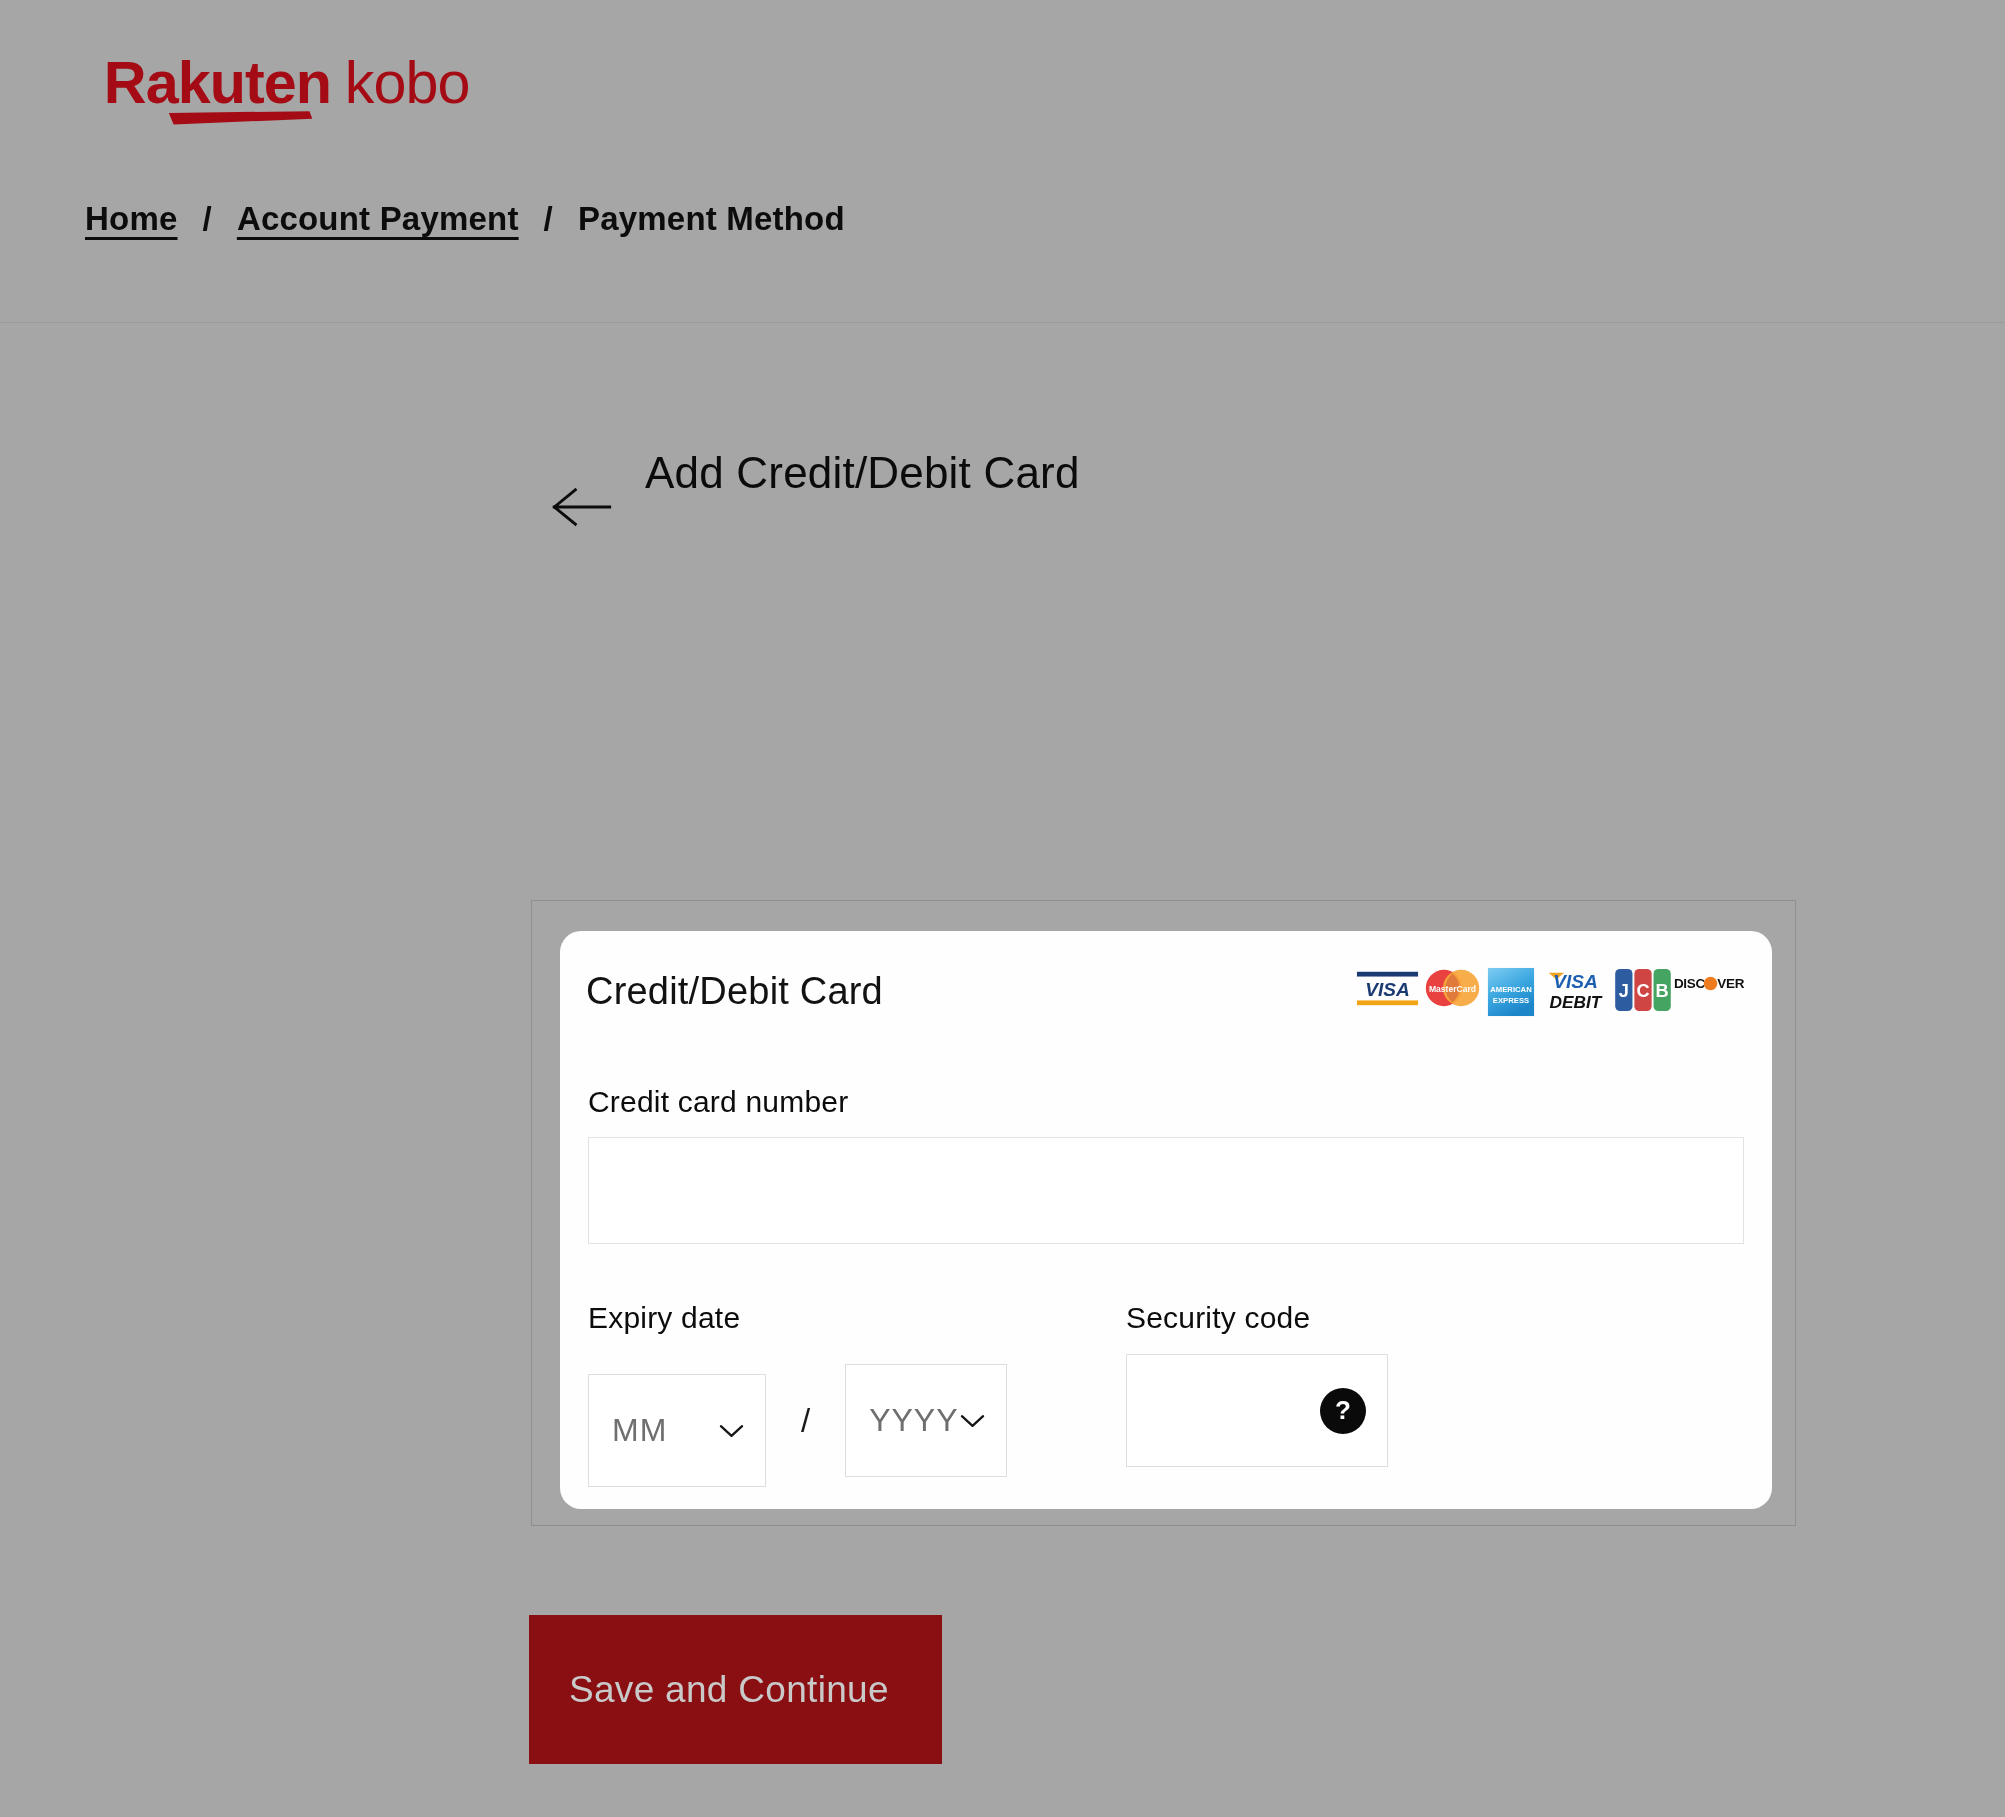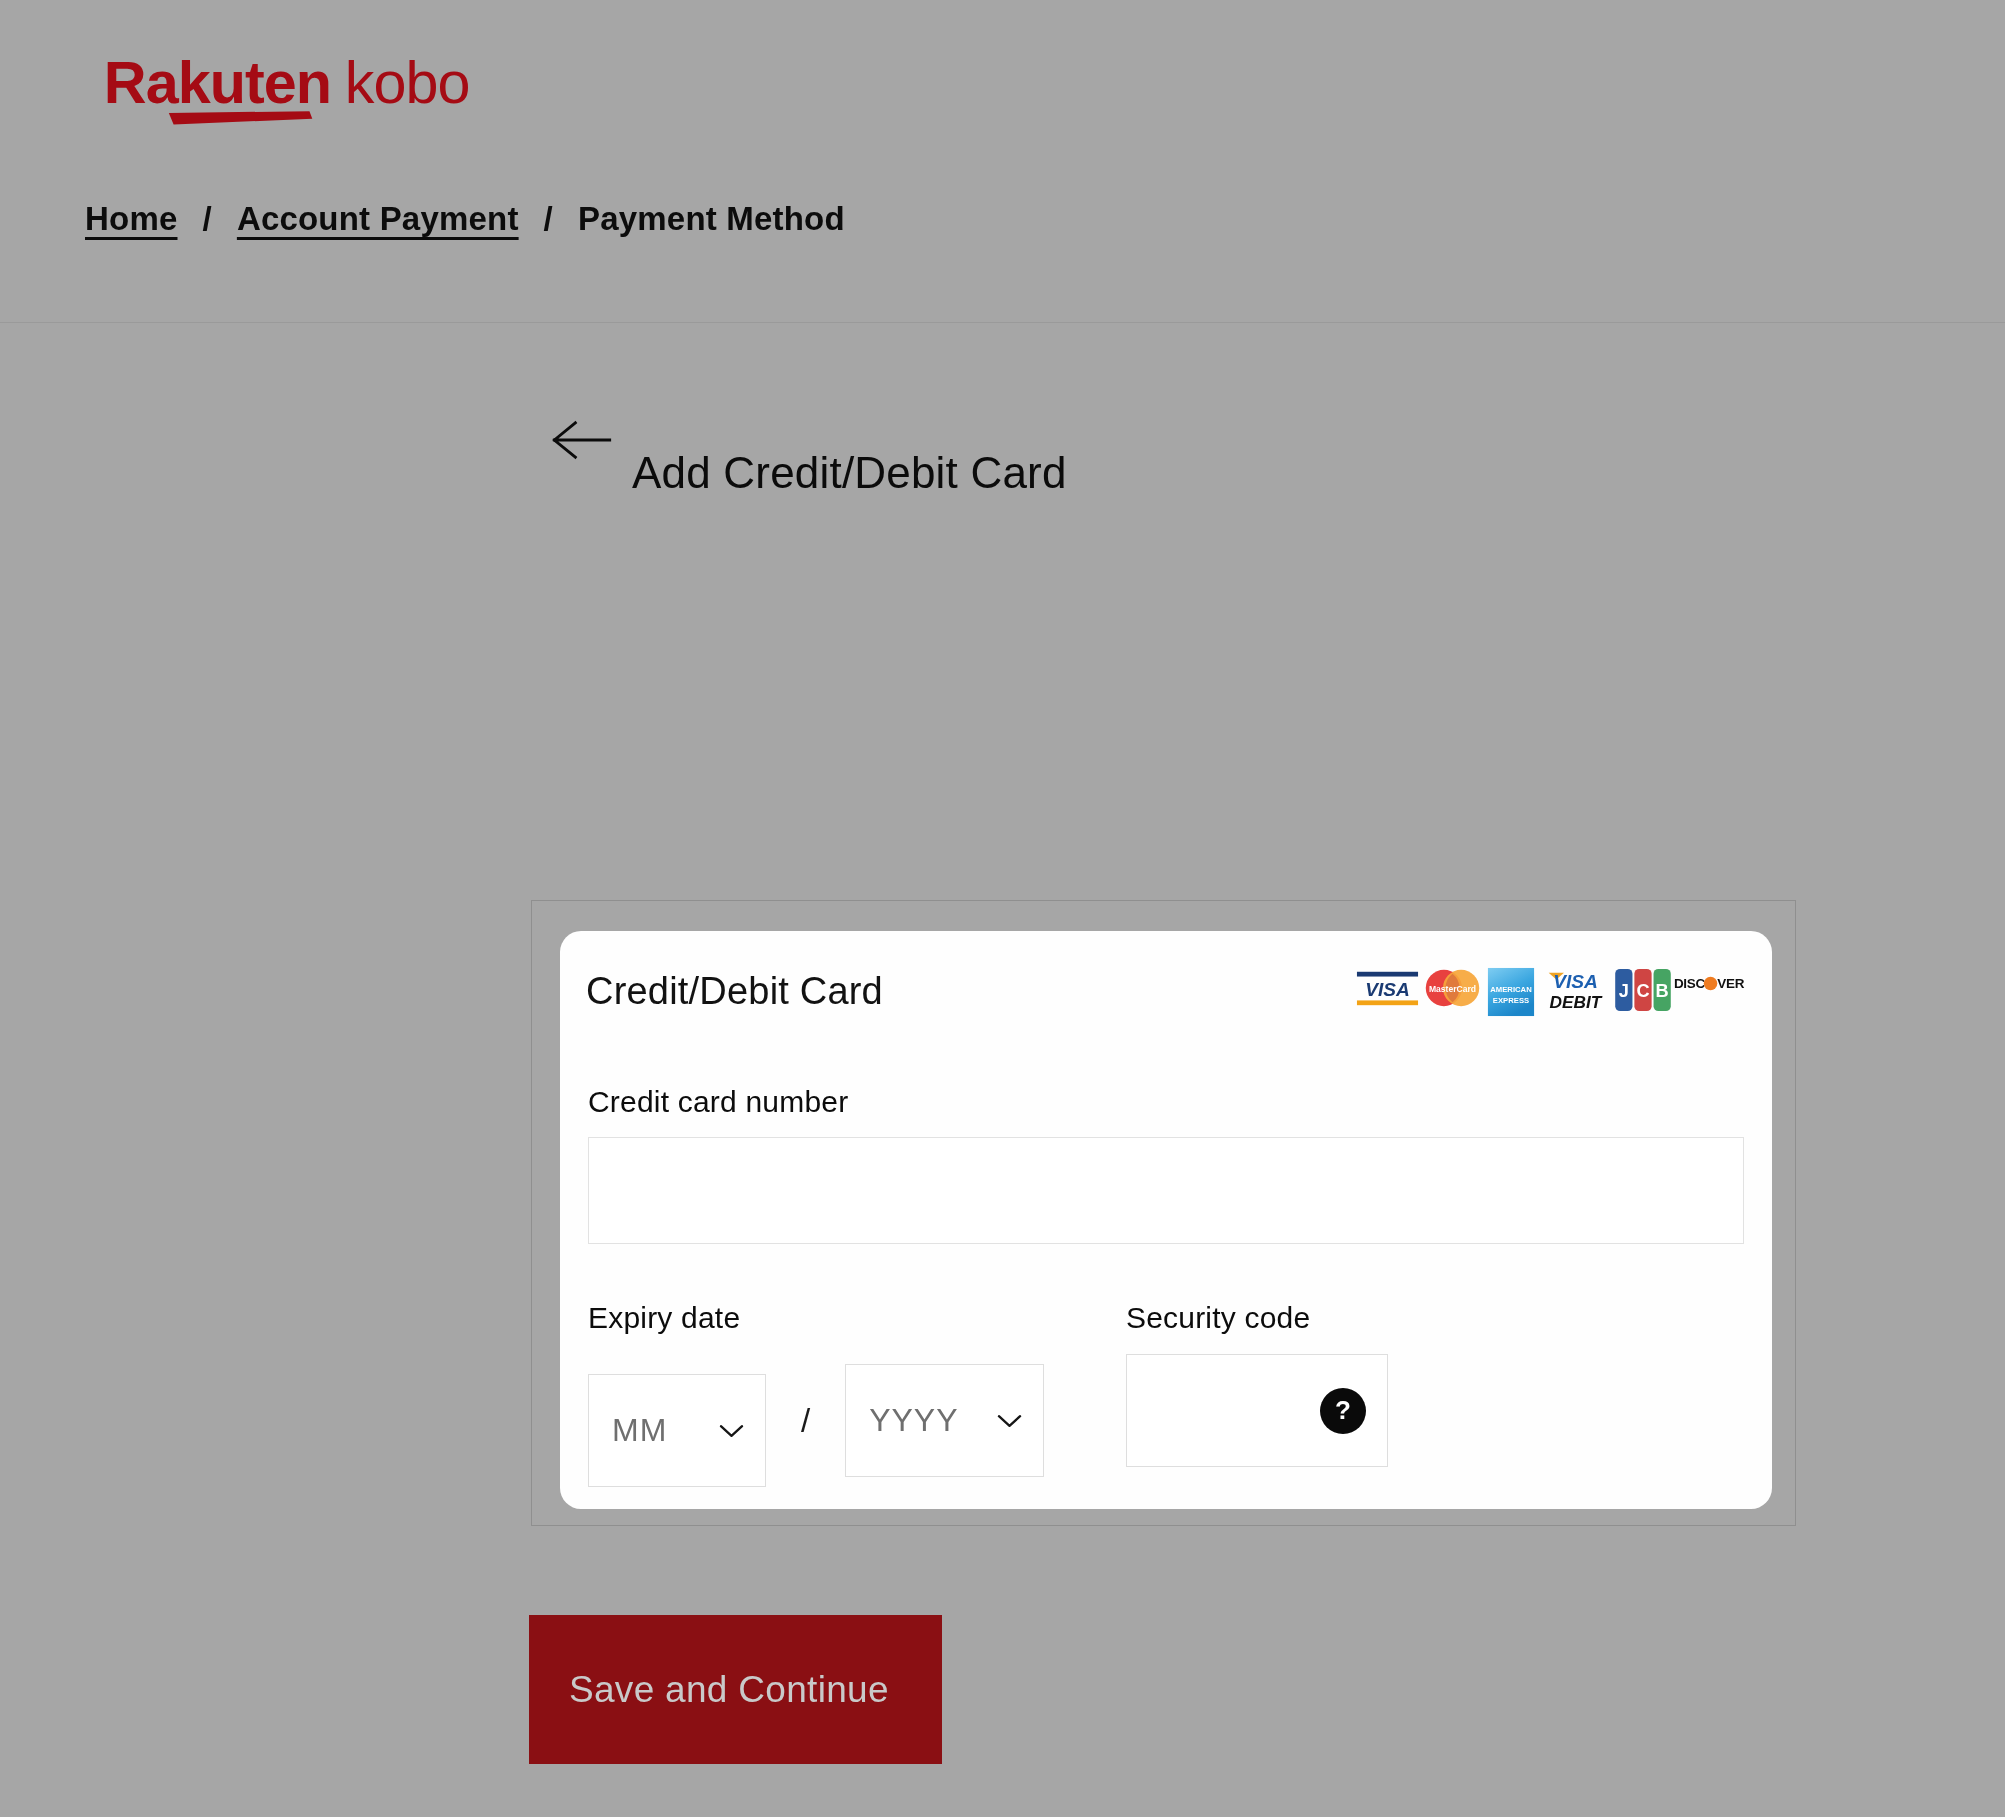--- a/index.html
+++ b/index.html
@@ -59,22 +59,22 @@
 
   
   .main {
     position: relative;
   }
   .page-head {
     position: absolute;
     left: 552px;
     top: 96px;
     display: flex;
-    align-items: flex-start;
-    gap: 20px;
+    align-items: flex-end;
+    gap: 33px;
   }
   .back-arrow {
     width: 60px;
     height: 42px;
     cursor: pointer;
     flex: none;
   }
   .page-title {
     font-size: 44px;
     font-weight: 400;
@@ -180,21 +180,21 @@
     position: relative;
     box-sizing: border-box;
     background: #fff;
     border: 1.9px solid #dedede;
     height: 113px;
     display: flex;
     align-items: center;
     cursor: pointer;
   }
   .select-mm { width: 178px; margin-top: 20px; }
-  .select-yyyy { width: 199px; }
+  .select-yyyy { width: 162px; }
   .select-text {
     font-size: 32px;
     color: #6f6f6f;
     padding-left: 23px;
     letter-spacing: 1px;
   }
   .chevron {
     position: absolute;
     right: 21px;
     top: 50%;

